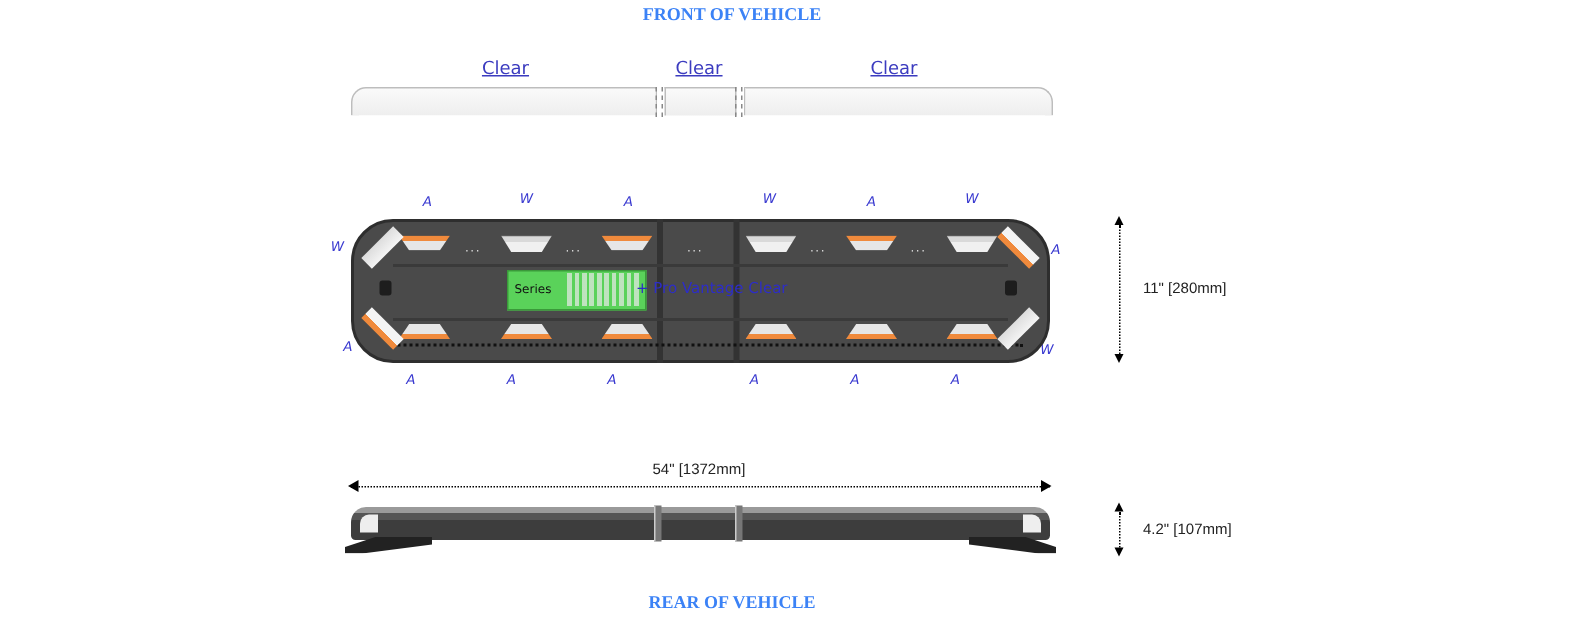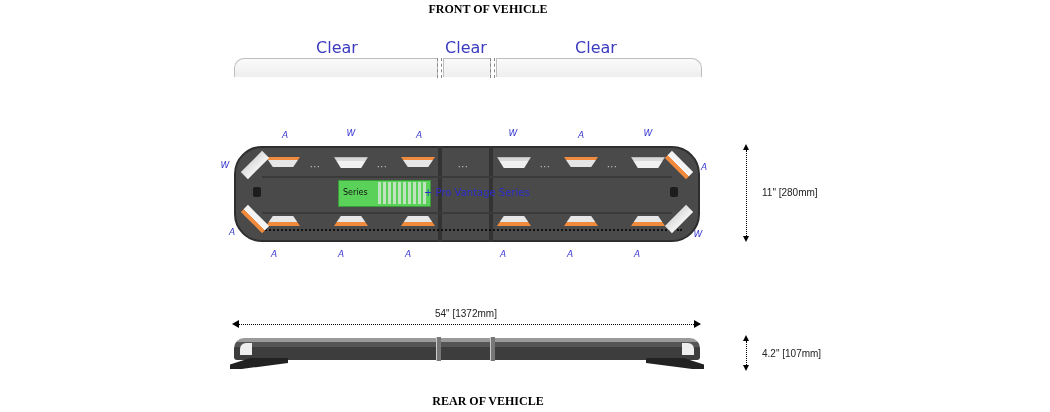--- a/index.html
+++ b/index.html
@@ -1,19 +1,19 @@
 <!DOCTYPE html>
 <html><head>
 <meta charset="utf-8">
 <style>
   html, body { margin:0; padding:0; background:#ffffff; }
   body { width:1050px; height:412px; position:relative; overflow:hidden; font-family:"DejaVu Sans", sans-serif; }
   .abs { position:absolute; }
-  .heading { font-family:"Liberation Serif", serif; font-weight:bold; font-size:12px; color:#000000; text-align:center; width:200px; }
-  .lens-label { font-size:16px; color:#3b3bbf; text-align:center; width:80px; }
+  .heading { font-family:"Liberation Serif", serif; font-weight:bold; font-size:12px; color:#3b82f6; text-align:center; width:200px; }
+  .lens-label { font-size:12px; color:#3b3bbf; text-align:center; width:80px;text-decoration:underline; }
   .dim-label { font-family:"Liberation Sans", sans-serif; font-size:10px; color:#222; white-space:nowrap; }
   .led-label { font-size:9px; color:#3a3ad0; font-style:italic; width:12px; text-align:center; }
   
   .lens { background:linear-gradient(#fafafa, #eeeeee); border:1px solid #bdbdbd; border-bottom:none; height:18px; top:58px; }
   .lens-end-l { border-radius:10px 0 0 0; }
   .lens-end-r { border-radius:0 10px 0 0; }
   .lens-join { top:58px; width:3px; height:20px; border-left:1px dashed #888; border-right:1px dashed #888; }
   
   .body { left:234px; top:146px; width:466px; height:96px; background:#4a4a4a; border-radius:28px; border:2px solid #2e2e2e; box-sizing:border-box; }
   .seam { top:146px; width:4px; height:96px; background:#333; }
@@ -111,21 +111,21 @@
 
 <div class="abs dots3" style="left:310px; top:163px;">···</div>
 <div class="abs dots3" style="left:377px; top:163px;">···</div>
 <div class="abs dots3" style="left:458px; top:163px;">···</div>
 <div class="abs dots3" style="left:540px; top:163px;">···</div>
 <div class="abs dots3" style="left:607px; top:163px;">···</div>
 
 <div class="abs master"></div>
 <div class="abs master-chips"></div>
 <div class="abs master-text">Series</div>
-<div class="abs series-text">+ Pro Vantage Series</div>
+<div class="abs series-text">+ Pro Vantage Clear</div>
 
 <div class="abs arrow-u" style="left:743px; top:144px;"></div>
 <div class="abs v-dim" style="left:746px; top:150px; height:86px;"></div>
 <div class="abs arrow-d" style="left:743px; top:236px;"></div>
 <div class="abs dim-label" style="left:762px; top:187px;">11" [280mm]</div>
 
 <div class="abs dim-label" style="left:435px; top:308px;">54" [1372mm]</div>
 <div class="abs arrow-l"></div>
 <div class="abs h-dim"></div>
 <div class="abs arrow-r"></div>

